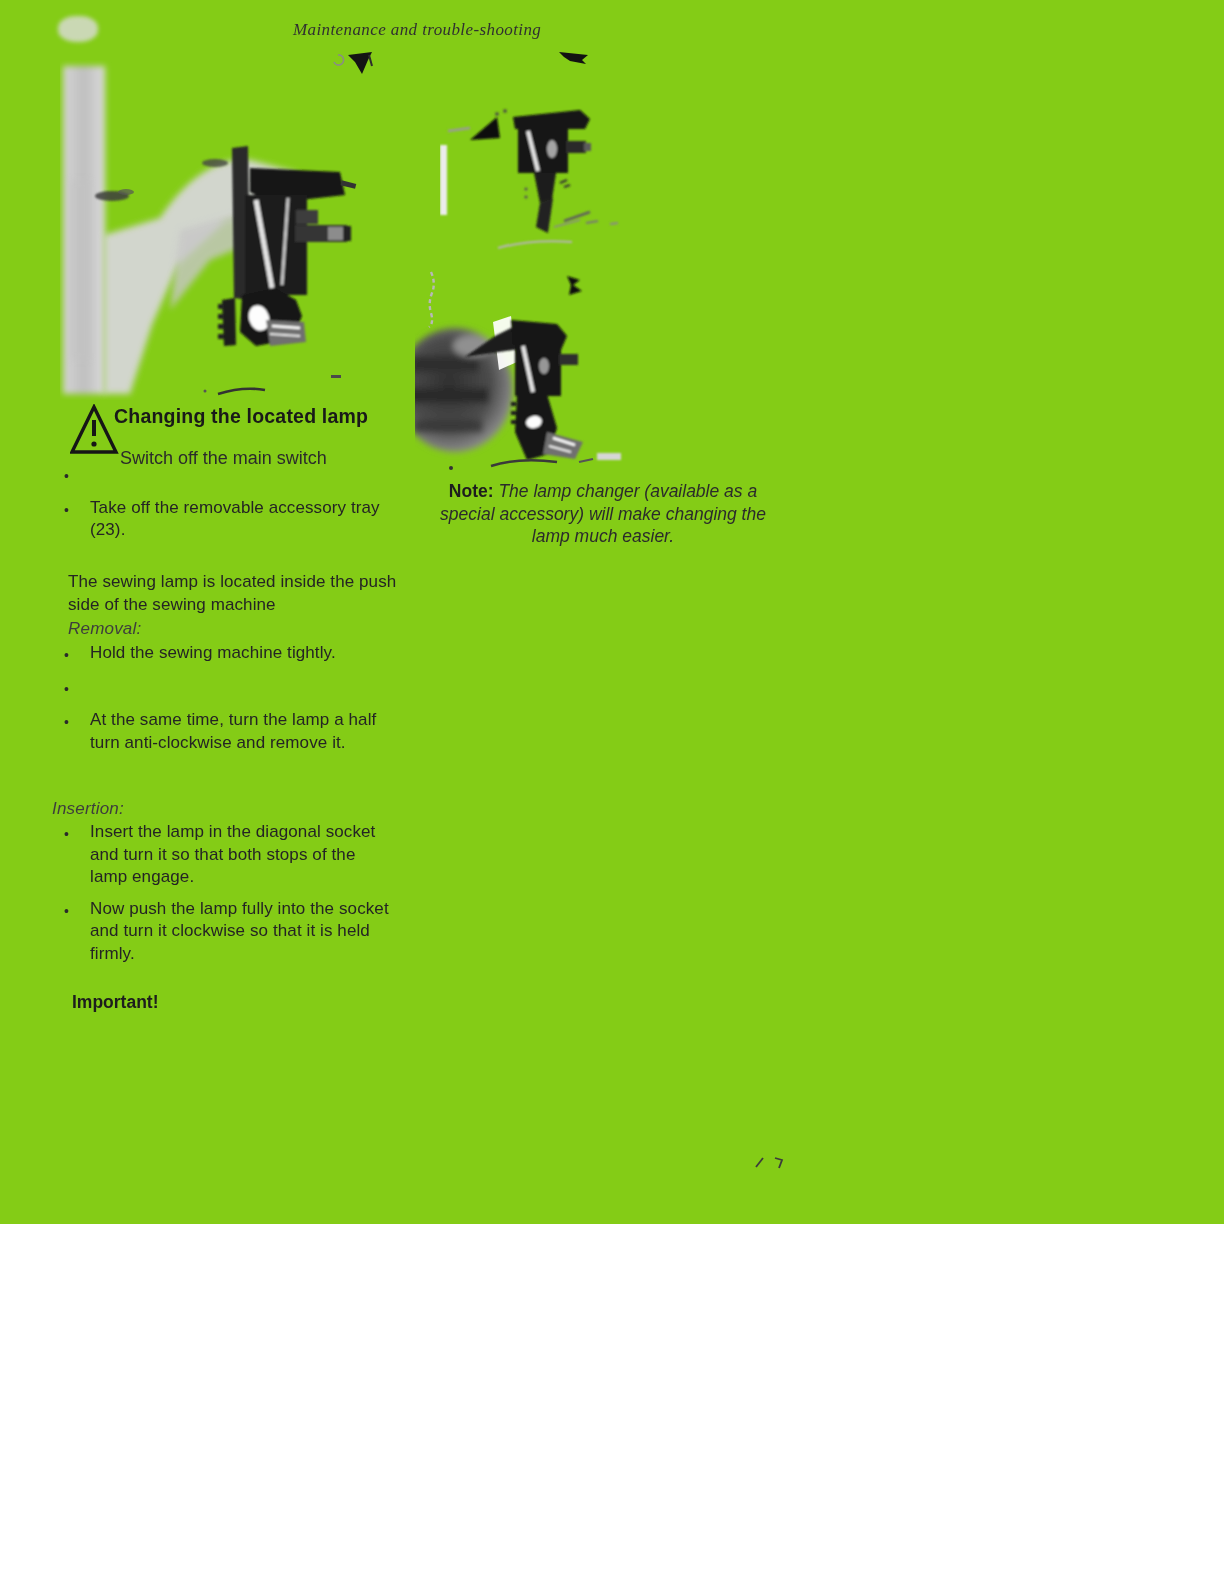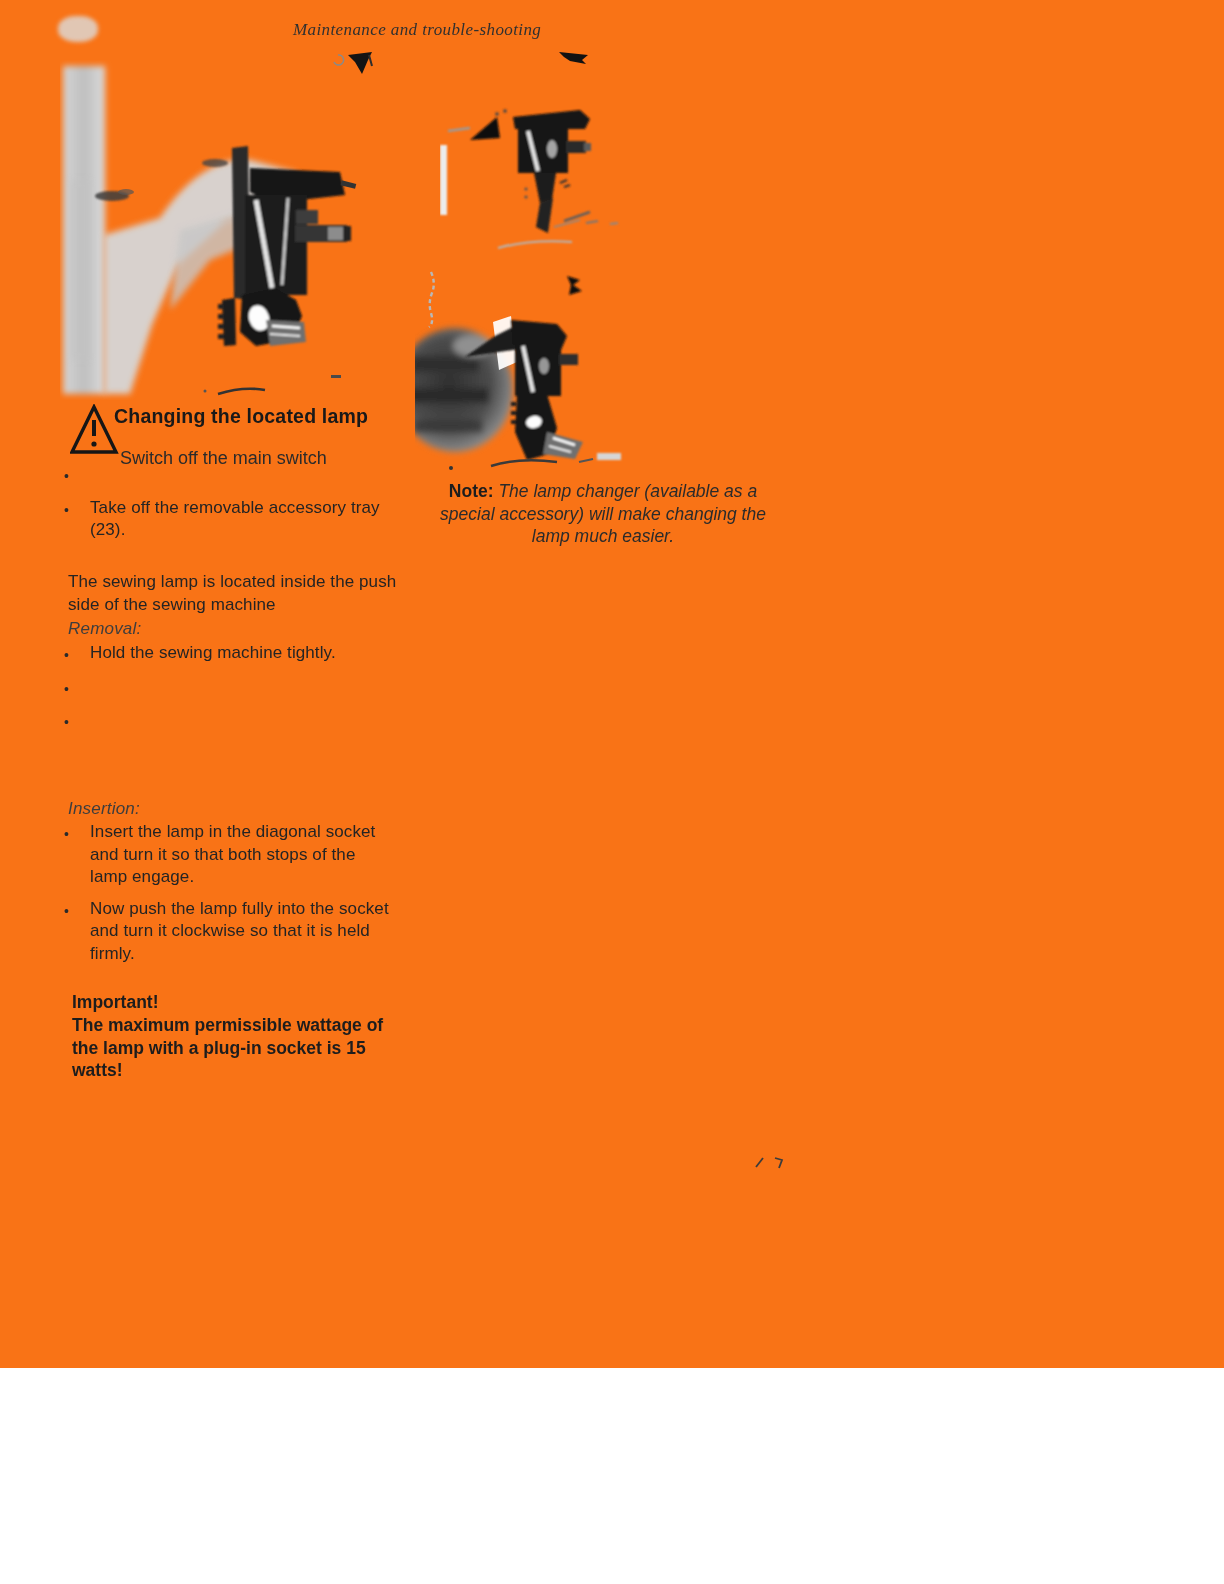--- a/index.html
+++ b/index.html
@@ -1,16 +1,16 @@
 <!DOCTYPE html>
 <html><head>
 <meta charset="utf-8">
 <style>
   html,body{margin:0;padding:0;background:#ffffff;}
-  .page{position:relative;width:1224px;height:1368px;background:#f97316;overflow:hidden;
+  .page{position:relative;width:1224px;height:1224px;background:#84cc16;overflow:hidden;
         font-family:"Liberation Sans",sans-serif;color:#242424;}
   .abs{position:absolute;}
   .preline{white-space:pre-line;}
   .body-text{font-size:17px;line-height:22.5px;letter-spacing:.1px;}
   .header-serif{font-family:"Liberation Serif",serif;font-style:italic;font-size:17px;
                 letter-spacing:.4px;color:#303030;}
   .h1{font-size:19.5px;font-weight:bold;letter-spacing:.2px;color:#191919;}
   .sub{font-size:18px;color:#2b2b2b;}
   .itlabel{font-style:italic;font-size:17px;color:#3d3d3d;letter-spacing:.2px;}
   ul.blist{list-style:none;margin:0;padding:0;width:348px;}
@@ -200,44 +200,43 @@
   <ul class="abs blist body-text" style="left:64px;top:642px;">
     <li>
       <span class="bm">•</span>
       <span class="preline">Hold the sewing machine tightly.</span>
     </li>
     <li>
       <span class="bm">•</span>
     </li>
     <li>
       <span class="bm">•</span>
+      <span class="preline">At the same time, turn the lamp a half
+turn anti-clockwise and remove it.</span>
     </li>
   </ul>
 
-  <div class="abs itlabel" style="left:68px;top:799px;">Insertion:</div>
+  <div class="abs itlabel" style="left:52px;top:799px;">Insertion:</div>
   <ul class="abs blist body-text" style="left:64px;top:821px;">
     <li>
       <span class="bm">•</span>
       <span class="preline">Insert the lamp in the diagonal socket
 and turn it so that both stops of the
 lamp engage.</span>
     </li>
     <li>
       <span class="bm">•</span>
       <span class="preline">Now push the lamp fully into the socket
 and turn it clockwise so that it is held
 firmly.</span>
     </li>
   </ul>
 
   <div class="abs imp" style="left:72px;top:991px;">
     <div class="imp-title">Important!</div>
-    <div class="preline">The maximum permissible wattage of
-the lamp with a plug-in socket is 15
-watts!</div>
   </div>
 
   <div class="abs note" style="left:425px;top:480px;">
     <span class="nl">Note:</span>
     <span class="nt preline">The lamp changer (available as a
 special accessory) will make changing the
 lamp much easier.</span>
   </div>
 
   <svg class="abs" style="left:748px;top:1150px;" width="44" height="24" viewBox="0 0 44 24">

